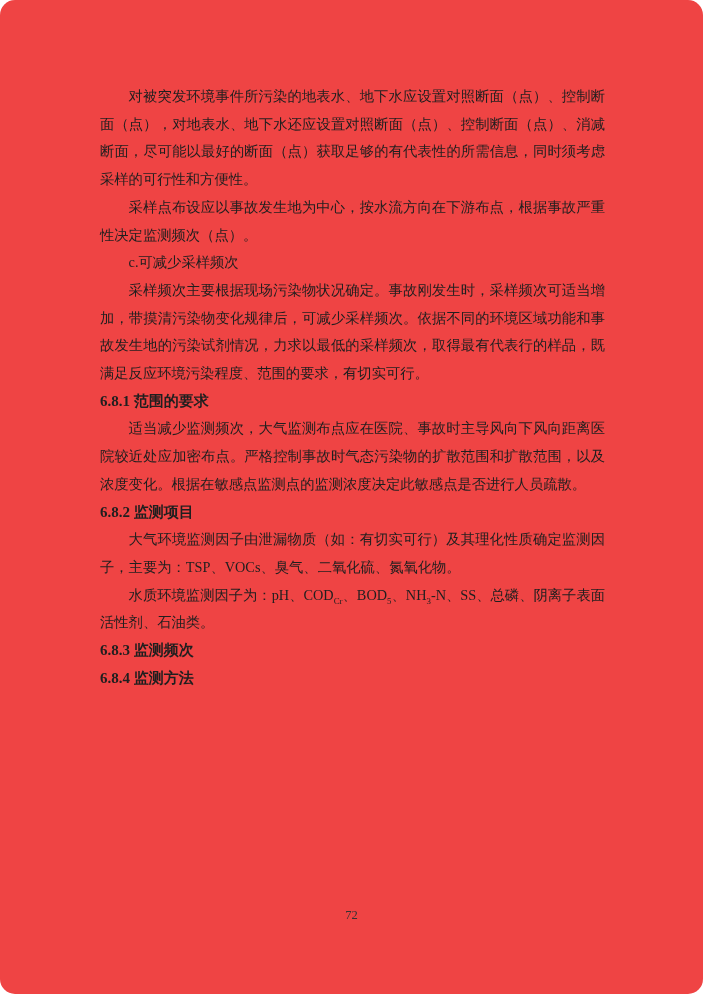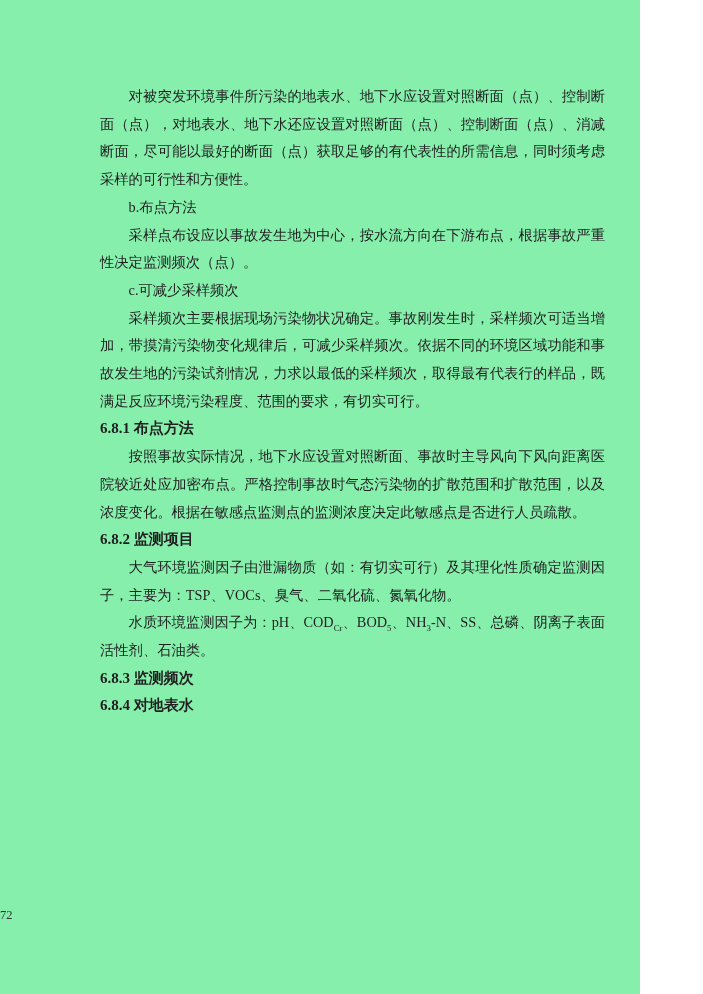--- a/index.html
+++ b/index.html
@@ -2,26 +2,27 @@
 <html lang="zh"><head>
 <meta charset="utf-8">
 <style>
   html, body {
     margin: 0;
     padding: 0;
     background: #ffffff;
   }
   .sheet {
     position: relative;
-    width: 640px;
+    width: 703px;
     height: 994px;
-    background: #86efac;
+    background: #ef4444;
     overflow: hidden;
     font-family: "Liberation Serif", "DejaVu Serif", serif;
     color: #1f1f1f;
+    border-radius: 15px;
   }
   .textblock {
     position: absolute;
     left: 100px;
     top: 83px;
     width: 505px;
     font-size: 14.3px;
     line-height: 27.7px;
     text-align: justify;
     text-justify: inter-character;
@@ -40,38 +41,37 @@
   }
   .textblock sub {
     font-size: 0.62em;
     line-height: 0;
   }
   .page-number {
     position: absolute;
     top: 908px;
     left: 0;
     width: 100%;
-    text-align: left;
+    text-align: center;
     font-size: 12.5px;
     color: #333333;
   }
 </style>
 </head>
 <body>
 
 <div class="sheet">
   <div class="textblock">
     <p class="para">对被突发环境事件所污染的地表水、地下水应设置对照断面（点）、控制断面（点），对地表水、地下水还应设置对照断面（点）、控制断面（点）、消减断面，尽可能以最好的断面（点）获取足够的有代表性的所需信息，同时须考虑采样的可行性和方便性。</p>
-    <p class="para">b.布点方法</p>
     <p class="para">采样点布设应以事故发生地为中心，按水流方向在下游布点，根据事故严重性决定监测频次（点）。</p>
     <p class="para">c.可减少采样频次</p>
     <p class="para">采样频次主要根据现场污染物状况确定。事故刚发生时，采样频次可适当增加，带摸清污染物变化规律后，可减少采样频次。依据不同的环境区域功能和事故发生地的污染试剂情况，力求以最低的采样频次，取得最有代表行的样品，既满足反应环境污染程度、范围的要求，有切实可行。</p>
-    <p class="heading">6.8.1 布点方法</p>
-    <p class="para">按照事故实际情况，地下水应设置对照断面、事故时主导风向下风向距离医院较近处应加密布点。严格控制事故时气态污染物的扩散范围和扩散范围，以及浓度变化。根据在敏感点监测点的监测浓度决定此敏感点是否进行人员疏散。</p>
+    <p class="heading">6.8.1 范围的要求</p>
+    <p class="para">适当减少监测频次，大气监测布点应在医院、事故时主导风向下风向距离医院较近处应加密布点。严格控制事故时气态污染物的扩散范围和扩散范围，以及浓度变化。根据在敏感点监测点的监测浓度决定此敏感点是否进行人员疏散。</p>
     <p class="heading">6.8.2 监测项目</p>
     <p class="para">大气环境监测因子由泄漏物质（如：有切实可行）及其理化性质确定监测因子，主要为：TSP、VOCs、臭气、二氧化硫、氮氧化物。</p>
     <p class="para"><span>水质环境监测因子为：pH、COD</span><sub>Cr</sub><span>、BOD</span><sub>5</sub><span>、NH</span><sub>3</sub><span>-N、SS、总磷、阴离子表面活性剂、石油类。</span></p>
     <p class="heading">6.8.3 监测频次</p>
-    <p class="heading">6.8.4 对地表水</p>
+    <p class="heading">6.8.4 监测方法</p>
   </div>
 
   <div class="page-number">72</div>
 </div>
 
 </body></html>

